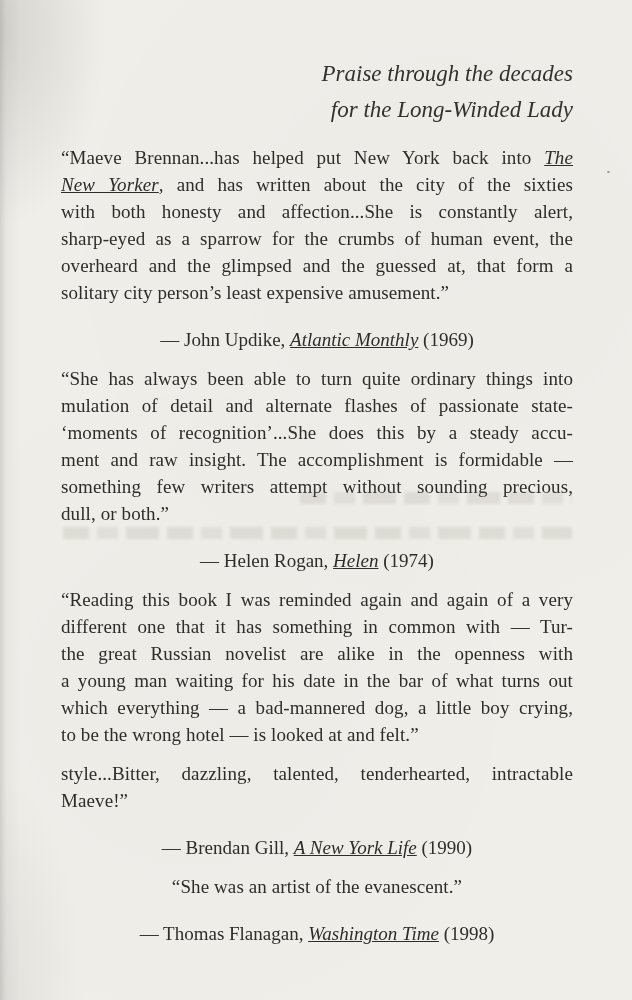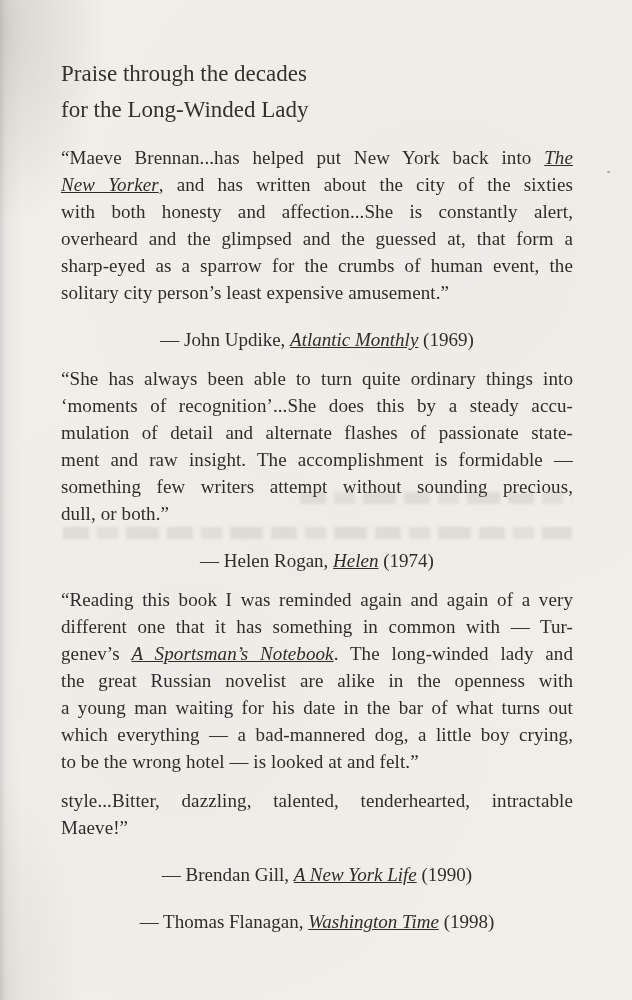--- a/index.html
+++ b/index.html
@@ -23,23 +23,24 @@
   .content {
     position: absolute;
     left: 61px;
     top: 56px;
     width: 512px;
   }
   .title {
     margin-bottom: 16px;
   }
   .title-line {
+    font-style: italic;
     font-size: 23px;
     line-height: 36px;
-    text-align: left;
+    text-align: right;
     color: #34322e;
   }
   .quote-group {
     margin-bottom: 12px;
   }
   .qline {
     font-size: 19px;
     line-height: 27px;
     height: 27px;
     overflow: hidden;
@@ -93,56 +94,58 @@
   <div class="title">
     <div class="title-line">Praise through the decades</div>
     <div class="title-line">for the Long-Winded Lady</div>
   </div>
   <div id="quotes">
       <div class="quote-group">
         <div>
           <div class="qline"><span>“Maeve Brennan...has helped put New York back into </span><em>The</em></div>
           <div class="qline"><em>New Yorker</em><span>, and has written about the city of the sixties</span></div>
           <div class="qline"><span>with both honesty and affection...She is constantly alert,</span></div>
+          <div class="qline"><span>sharp-eyed as a sparrow for the crumbs of human event, the</span></div>
           <div class="qline"><span>overheard and the glimpsed and the guessed at, that form a</span></div>
-          <div class="qline"><span>sharp-eyed as a sparrow for the crumbs of human event, the</span></div>
           <div class="qline final"><span>solitary city person’s least expensive amusement.”</span></div>
         </div>
         <div class="attribution"><span>— John Updike, </span><em>Atlantic Monthly</em><span> (1969)</span></div>
       </div>
       <div class="quote-group">
         <div>
           <div class="qline"><span>“She has always been able to turn quite ordinary things into</span></div>
+          <div class="qline"><span>mulation of detail and alternate flashes of passionate state-</span></div>
           <div class="qline"><span>‘moments of recognition’...She does this by a steady accu-</span></div>
-          <div class="qline"><span>mulation of detail and alternate flashes of passionate state-</span></div>
           <div class="qline"><span>ment and raw insight. The accomplishment is formidable —</span></div>
           <div class="qline"><span>something few writers attempt without sounding precious,</span></div>
           <div class="qline final"><span>dull, or both.”</span></div>
         </div>
         <div class="attribution"><span>— Helen Rogan, </span><em>Helen</em><span> (1974)</span></div>
       </div>
       <div class="quote-group">
         <div>
           <div class="qline"><span>“Reading this book I was reminded again and again of a very</span></div>
           <div class="qline"><span>different one that it has something in common with — Tur-</span></div>
-          <div class="qline"><span>genev’s </span><em>A Sportsman’s Notebook</em><span>. The long-winded lady and</span></div>
           <div class="qline"><span>the great Russian novelist are alike in the openness with</span></div>
           <div class="qline"><span>a young man waiting for his date in the bar of what turns out</span></div>
           <div class="qline"><span>which everything — a bad-mannered dog, a little boy crying,</span></div>
           <div class="qline final"><span>to be the wrong hotel — is looked at and felt.”</span></div>
         </div>
       </div>
       <div class="quote-group">
         <div>
           <div class="qline"><span>style...Bitter, dazzling, talented, tenderhearted, intractable</span></div>
           <div class="qline final"><span>Maeve!”</span></div>
         </div>
         <div class="attribution"><span>— Brendan Gill, </span><em>A New York Life</em><span> (1990)</span></div>
       </div>
       <div class="quote-group">
+        <div>
+          <div class="qline center"><span>“She was an artist of the evanescent.”</span></div>
+        </div>
         <div class="attribution"><span>— Thomas Flanagan, </span><em>Washington Time</em><span> (1998)</span></div>
       </div>
     </div>
 </div>
 
 <div class="ghost ghost-1"></div>
 <div class="ghost ghost-2"></div>
 <div class="speck"></div>
 
 </body></html>

